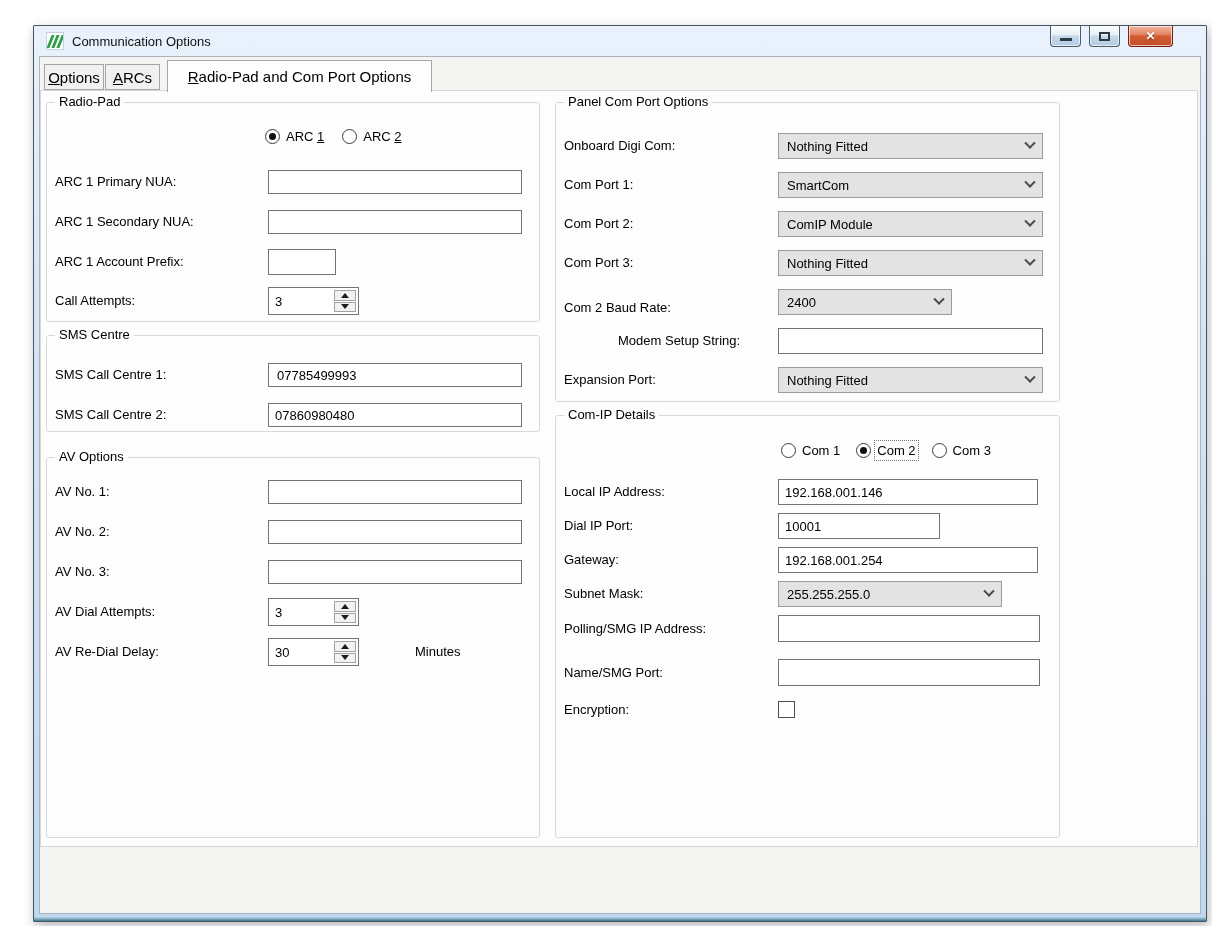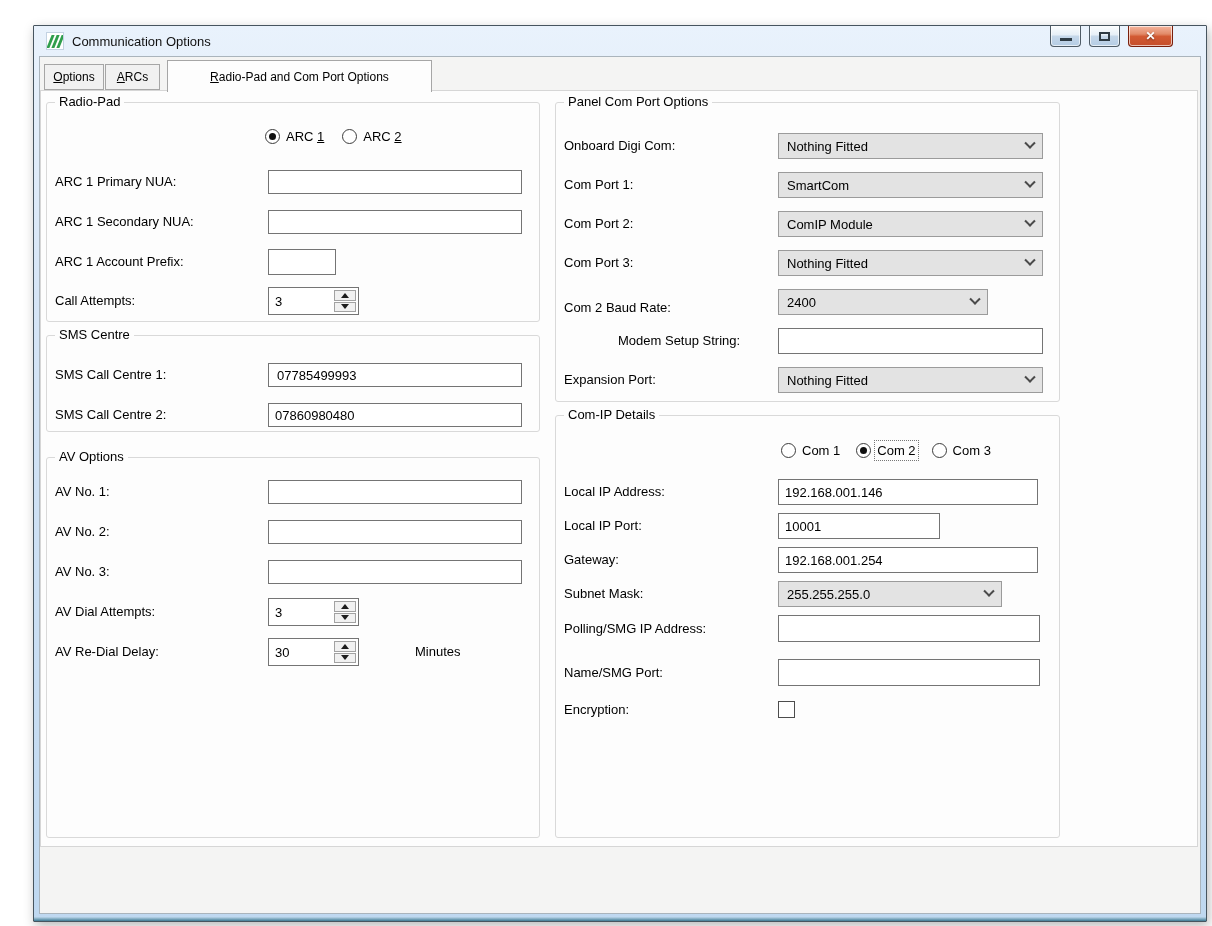--- a/index.html
+++ b/index.html
@@ -51,21 +51,21 @@
   .glyph-min { width:12px; height:3px; background:#2e3b44; margin-top:7px; }
   .glyph-max { width:11px; height:9px; border:2px solid #2e3b44; background:transparent; }
 
   
   .client {
     position:absolute; left:5px; right:5px; top:30px; bottom:7px;
     background:#f4f4f3; border:1px solid #aab4bc;
   }
   .tab {
     position:absolute; border:1px solid #a6a6a6; background:#f1f1f1;
-    font-size:12px; display:flex; align-items:center; justify-content:center;
+    font-size:15px; display:flex; align-items:center; justify-content:center;
     top:7px; height:26px; z-index:1; cursor:default; color:#000;
   }
   .tab.active {
     top:3px; height:32px; background:#fdfdfd; border-bottom:none; z-index:3;
   }
   .tabpage {
     position:absolute; left:0; top:33px; width:1158px; height:757px;
     background:#fdfdfd; border:1px solid #d6d6d6; z-index:2;
   }
   .u { text-decoration:underline; }
@@ -272,21 +272,21 @@
           <span class="chev"></span>
         </div>
 
         <span class="lbl" style="left:8px; top:147px; line-height:26px;">Com Port 3:</span>
         <div class="combo" style="left:222px; top:147px; width:265px;">
           <span>Nothing Fitted</span>
           <span class="chev"></span>
         </div>
 
         <span class="lbl" style="left:8px; top:192px; line-height:26px;text-align:right;">Com 2 Baud Rate:</span>
-        <div class="combo" style="left:222px; top:186px; width:210px;">
+        <div class="combo" style="left:222px; top:186px; width:174px;">
           <span>2400</span>
           <span class="chev"></span>
         </div>
 
         <span class="lbl" style="left:20px; top:225px; line-height:26px;margin-left:42px;">Modem Setup String:</span>
         <input class="tinput" style="left: 222px; top: 225px; width: 265px; height: 26px;" value="">
 
         <span class="lbl" style="left:8px; top:264px; line-height:26px;">Expansion Port:</span>
         <div class="combo" style="left:222px; top:264px; width:265px;">
           <span>Nothing Fitted</span>
@@ -308,21 +308,21 @@
           </span>
           <span class="radio">
             <span class="rcircle"></span>
             <span class="rlabel">Com 3</span>
           </span>
         </div>
 
         <span class="lbl" style="left:8px; top:63px; line-height:26px;">Local IP Address:</span>
         <input class="tinput" style="left: 222px; top: 63px; width: 260px; height: 26px;" value="192.168.001.146">
 
-        <span class="lbl" style="left:8px; top:97px; line-height:26px;">Local IP Port:</span>
+        <span class="lbl" style="left:8px; top:97px; line-height:26px;">Dial IP Port:</span>
         <input class="tinput" style="left: 222px; top: 97px; width: 162px; height: 26px;" value="10001">
 
         <span class="lbl" style="left:8px; top:131px; line-height:26px;">Gateway:</span>
         <input class="tinput" style="left: 222px; top: 131px; width: 260px; height: 26px;" value="192.168.001.254">
 
         <span class="lbl" style="left:8px; top:165px; line-height:26px;">Subnet Mask:</span>
         <div class="combo" style="left:222px; top:165px; width:224px;">
           <span>255.255.255.0</span>
           <span class="chev"></span>
         </div>

